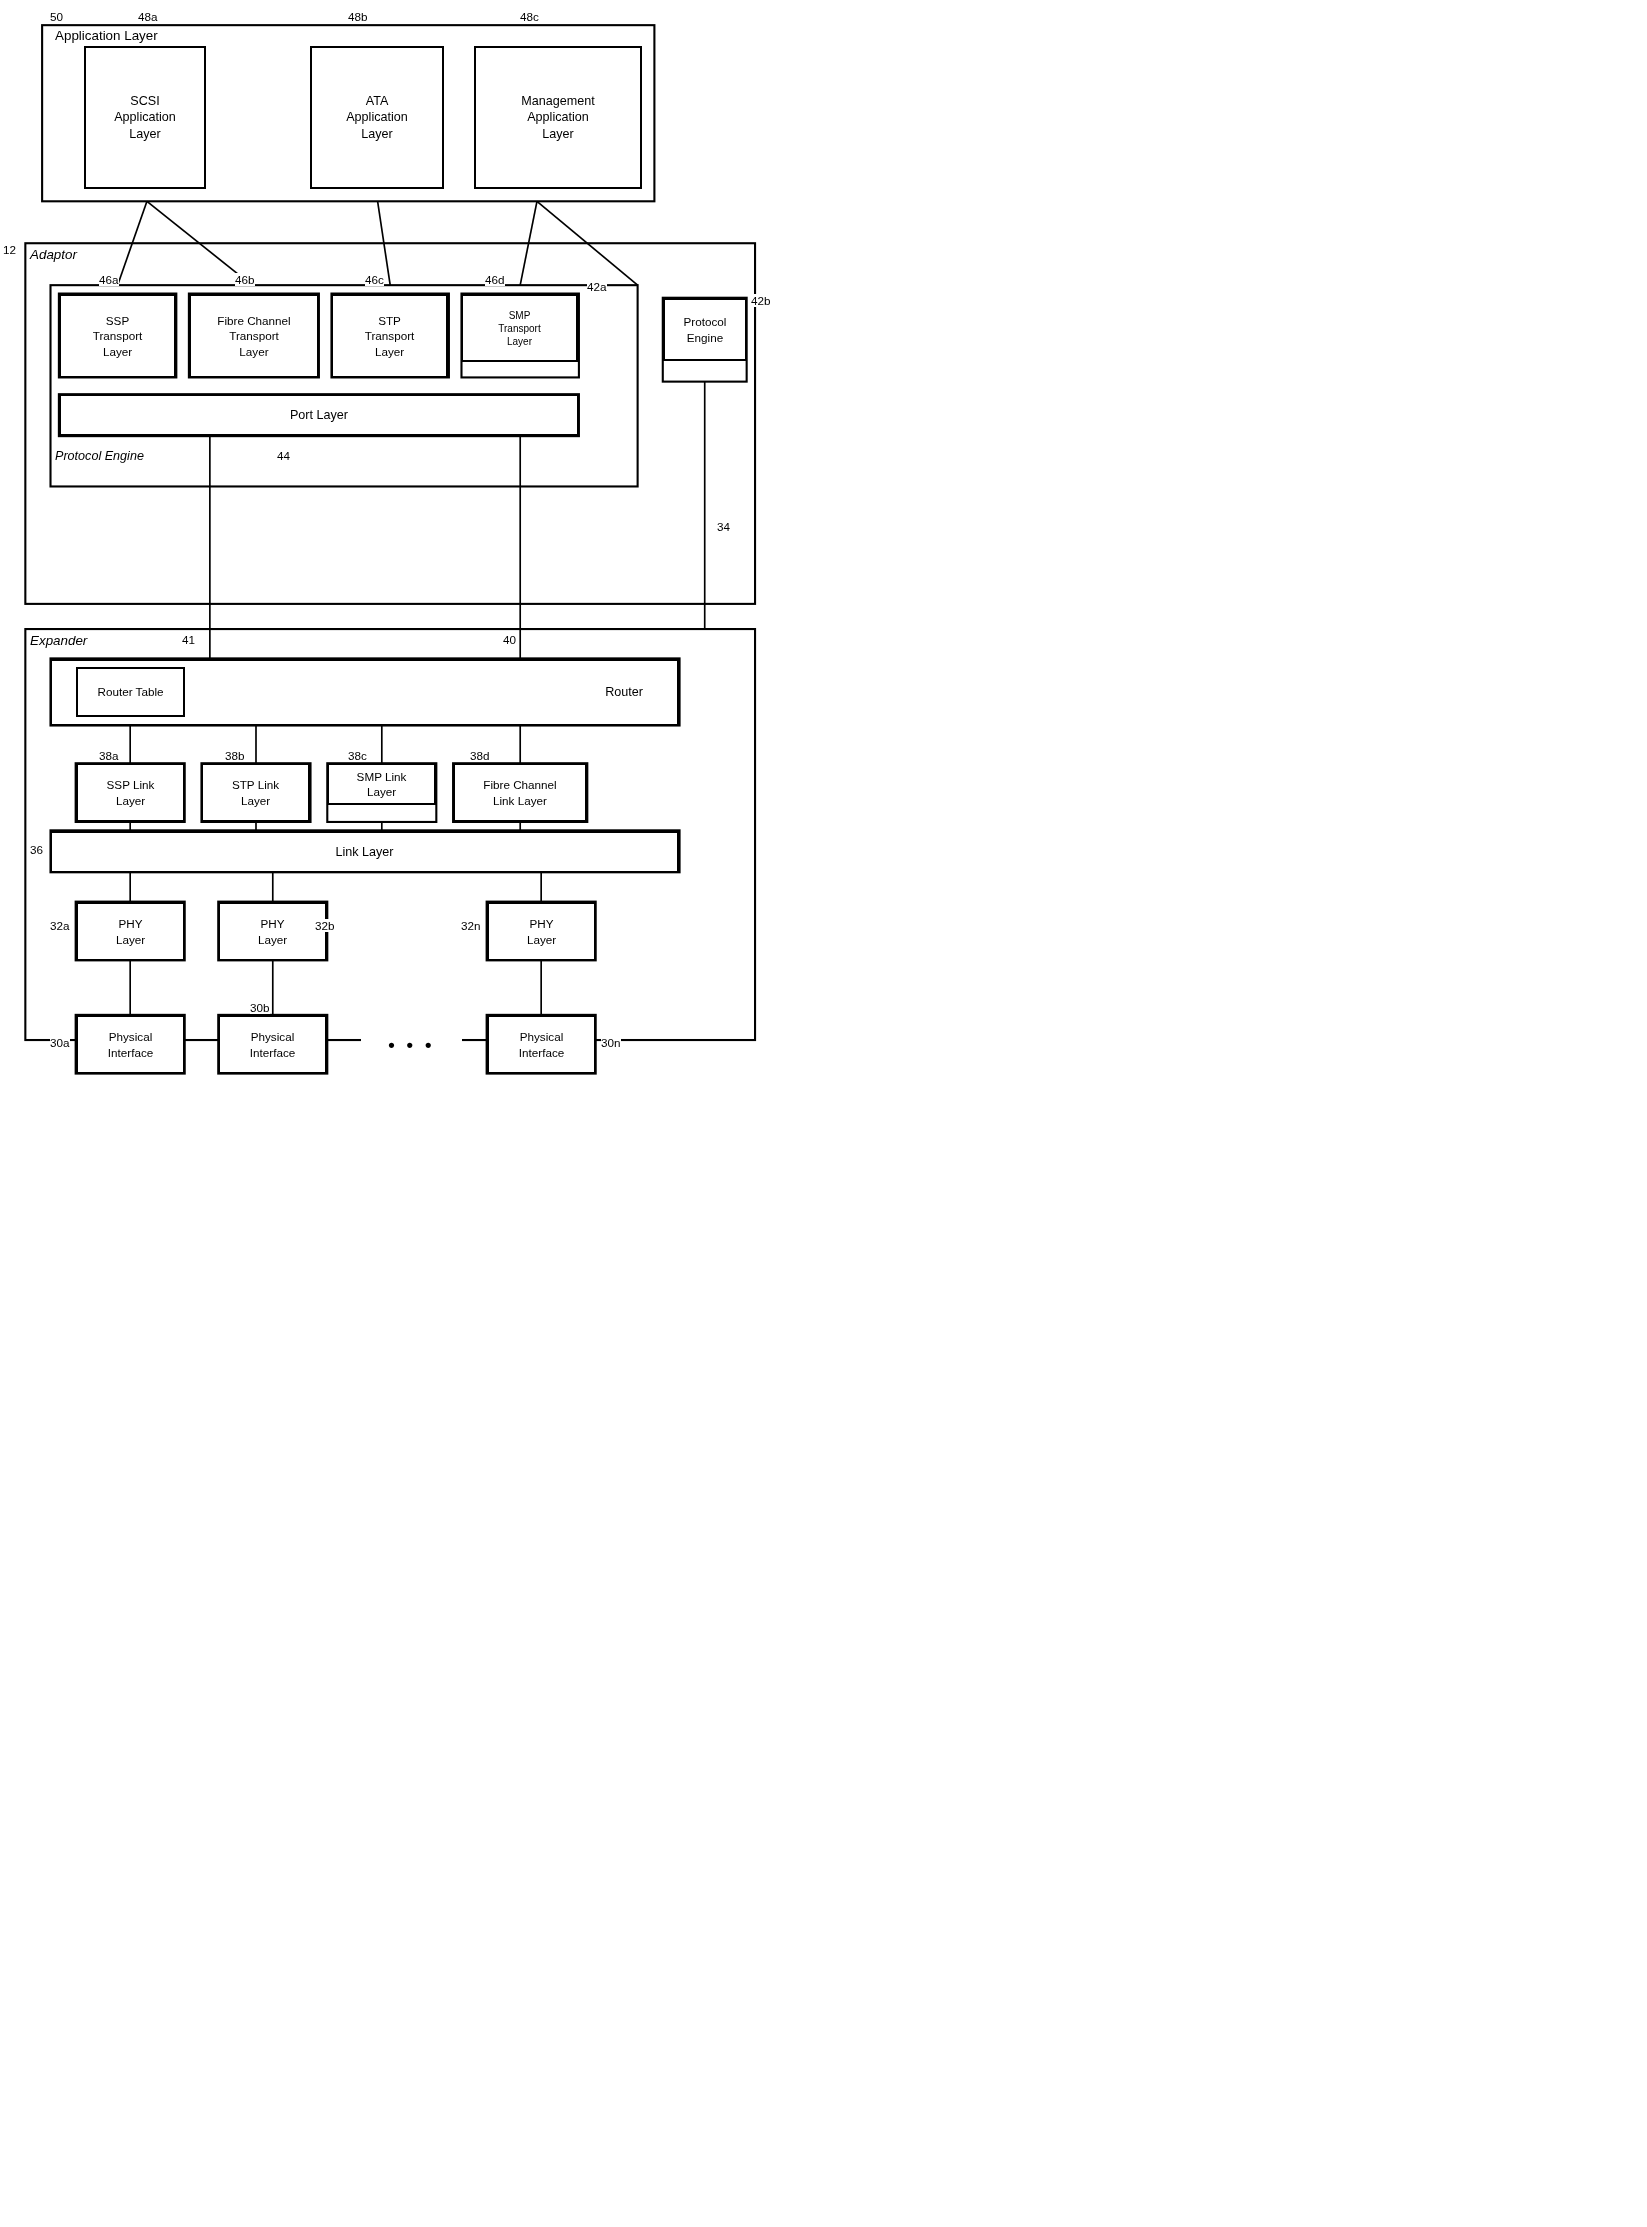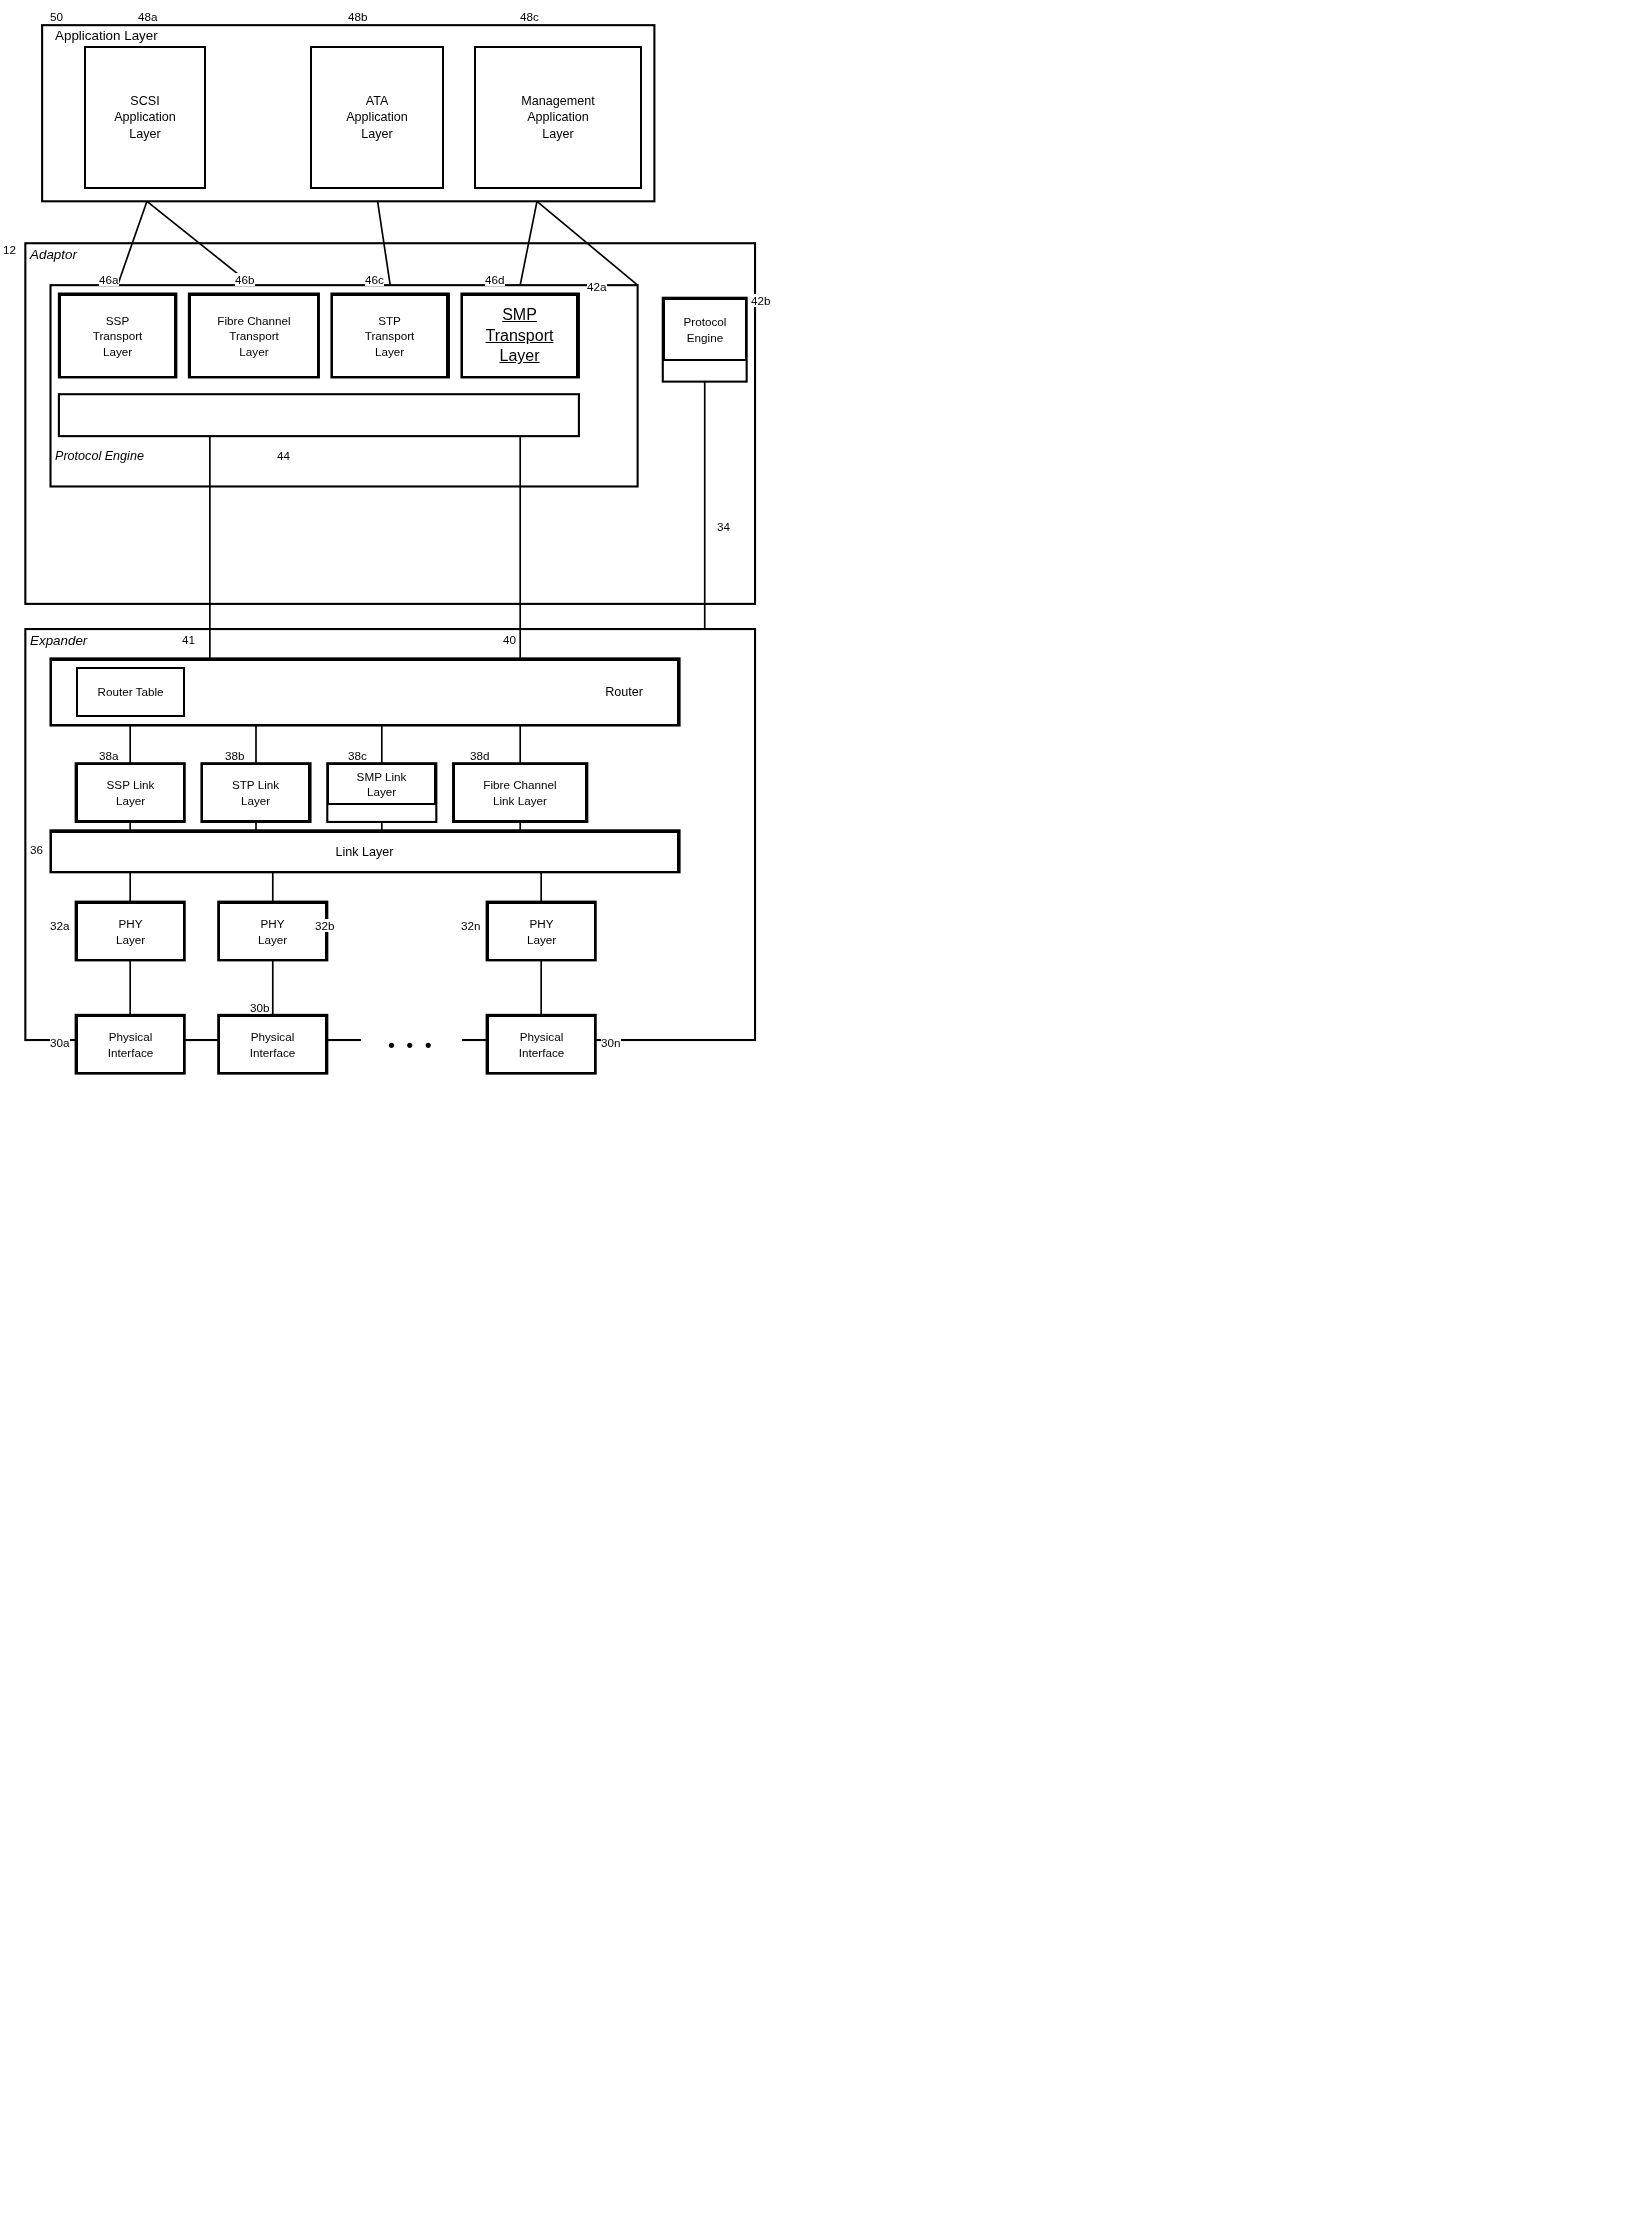--- a/index.html
+++ b/index.html
@@ -171,24 +171,27 @@
   </div>
 
   <div class="box" style="left:189px; top:294px; width:130px; height:84px; font-size:11.7px;">
     <span>Fibre Channel<br>Transport<br>Layer</span>
   </div>
 
   <div class="box" style="left:331px; top:294px; width:117px; height:84px; font-size:11.7px;">
     <span>STP<br>Transport<br>Layer</span>
   </div>
 
-  <div class="box" style="left:461px; top:294px; width:117px; height:84px; font-size:16px;text-decoration:underline;">
+  <div class="box" style="left:461px; top:294px; width:117px; height:68px; font-size:10px;">
     <span>SMP<br>Transport<br>Layer</span>
   </div>
 
+  <div class="box" style="left:59px; top:394px; width:520px; height:42px; font-size:12.6px;">
+    <span>Port Layer</span>
+  </div>
 
   <span class="section-label" style="left:55px; top:449px; font-size:12.6px;">Protocol Engine</span>
   <span class="label" style="left:277px; top:449px;">44</span>
 
   <div class="box" style="left:663px; top:298px; width:84px; height:63px; font-size:11.7px;">
     <span>Protocol<br>Engine</span>
   </div>
   <span class="label" style="left:751px; top:294px;">42b</span>
   <span class="label" style="left:717px; top:520px;">34</span>
 

